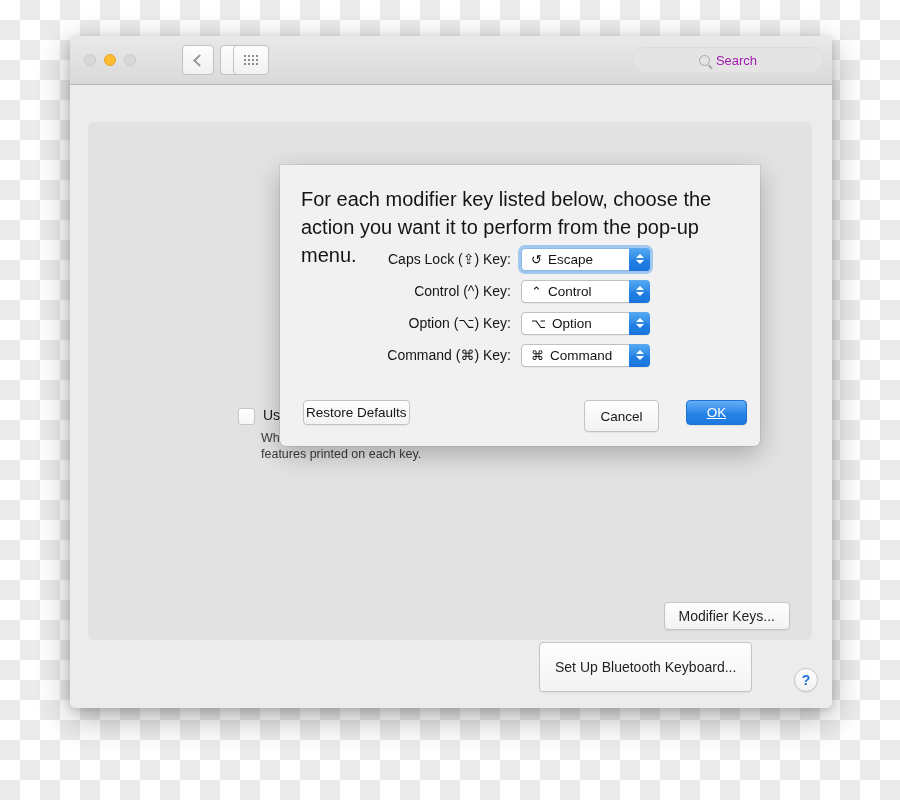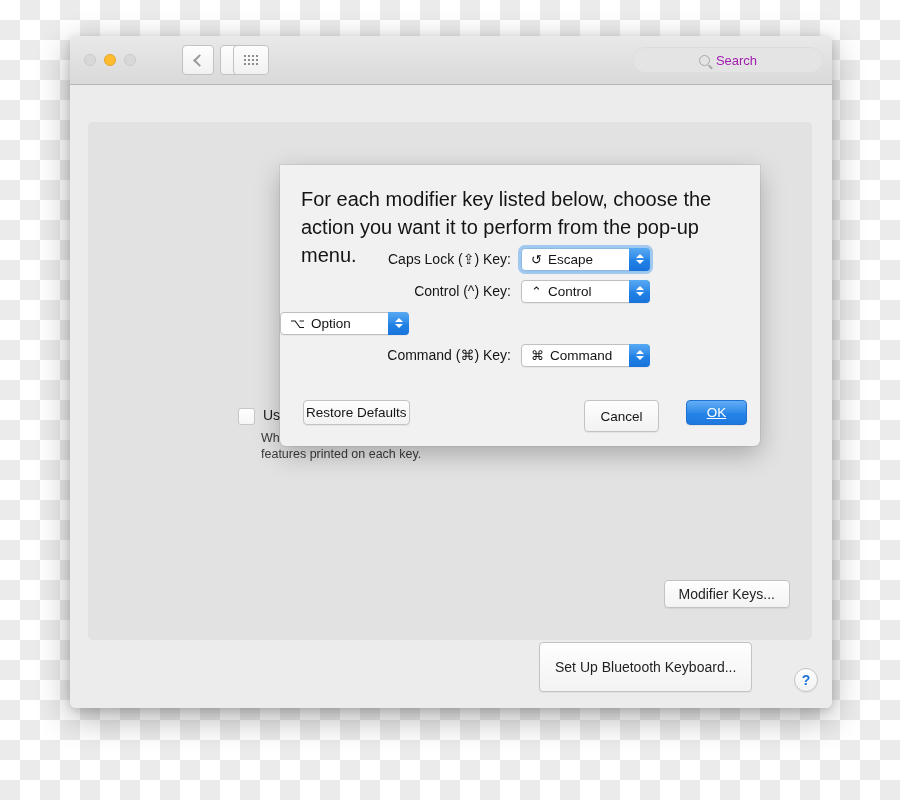--- a/index.html
+++ b/index.html
@@ -135,21 +135,21 @@
   #content-panel {
     position: absolute;
     left: 18px; top: 37px;
     width: 724px; height: 518px;
     background: #e2e2e2;
     border-radius: 5px;
   }
 
   #modifier-keys-btn {
     position: absolute;
-    right: 22px; bottom: 32px;
+    right: 22px; bottom: 10px;
     padding: 5px 14px;
     font-size: 14px;
     color: #1f1f1f;
     background: linear-gradient(to bottom, #fefefe, #f3f3f3);
     border: 1px solid #c3c3c3;
     border-radius: 4px;
     box-shadow: 0 1px 1px rgba(0,0,0,0.06);
   }
 
   #bluetooth-btn {
@@ -410,20 +410,21 @@
               <span>Control</span>
             </span>
             <span class="popup-stepper">
               <span class="stepper-arrow up"></span>
               <span class="stepper-arrow down"></span>
             </span>
           </div>
         </div>
 
         <div class="key-row">
+          <span class="key-row-label">Option (⌥) Key:</span>
           <div class="popup">
             <span class="popup-value">
               <span class="popup-glyph">⌥</span>
               <span>Option</span>
             </span>
             <span class="popup-stepper">
               <span class="stepper-arrow up"></span>
               <span class="stepper-arrow down"></span>
             </span>
           </div>

